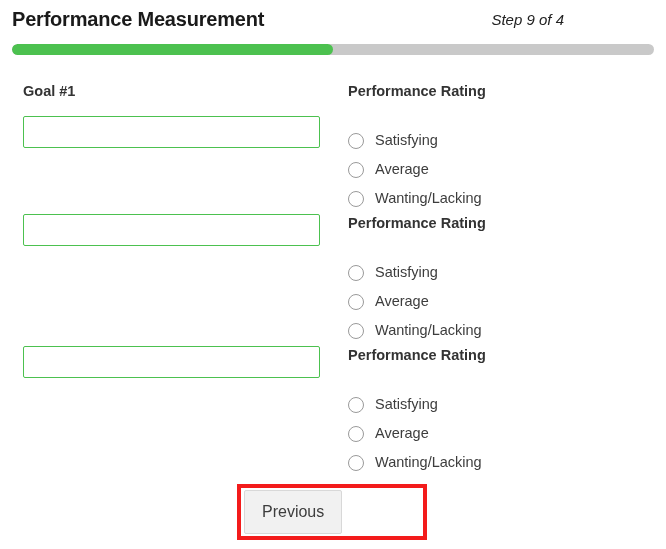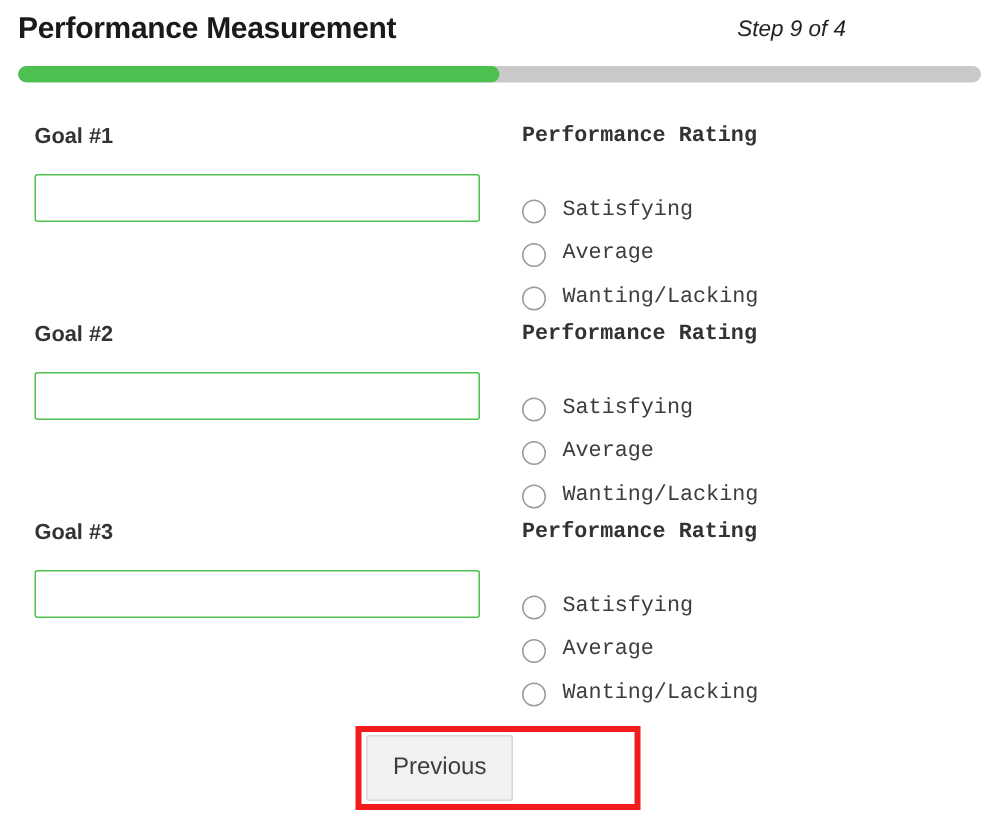--- a/index.html
+++ b/index.html
@@ -98,21 +98,20 @@
     color: #333333;
     padding: 4px 8px;
     outline: none;
   }
 
   .goal-right {
     position: absolute;
     left: 348px;
     top: 0;
     width: 280px;
-    font-family: Liberation Mono, monospace;
   }
   .rating-heading {
     font-size: 14.5px;
     font-weight: bold;
     color: #333333;
     line-height: 18px;
     margin: 0 0 20px 0;
   }
   .radio-option {
     display: flex;
@@ -200,42 +199,40 @@
           <span class="radio-label">Average</span>
         </label>
         <label class="radio-option">
           <span class="radio-circle"></span>
           <span class="radio-label">Wanting/Lacking</span>
         </label>
       </div>
     </div>
     <div class="goal-row">
       <div class="goal-left">
-        <div class="goal-label">Goal #2</div>
         <input type="text" class="goal-input" value="" placeholder="" style="">
       </div>
       <div class="goal-right">
         <div class="rating-heading">Performance Rating</div>
         <label class="radio-option">
           <span class="radio-circle"></span>
           <span class="radio-label">Satisfying</span>
         </label>
         <label class="radio-option">
           <span class="radio-circle"></span>
           <span class="radio-label">Average</span>
         </label>
         <label class="radio-option">
           <span class="radio-circle"></span>
           <span class="radio-label">Wanting/Lacking</span>
         </label>
       </div>
     </div>
     <div class="goal-row">
       <div class="goal-left">
-        <div class="goal-label">Goal #3</div>
         <input type="text" class="goal-input" value="" placeholder="" style="">
       </div>
       <div class="goal-right">
         <div class="rating-heading">Performance Rating</div>
         <label class="radio-option">
           <span class="radio-circle"></span>
           <span class="radio-label">Satisfying</span>
         </label>
         <label class="radio-option">
           <span class="radio-circle"></span>

